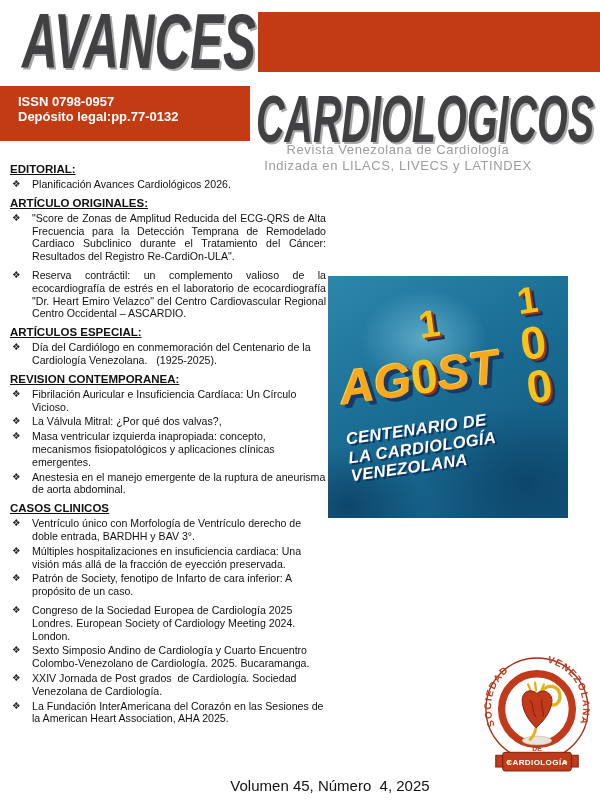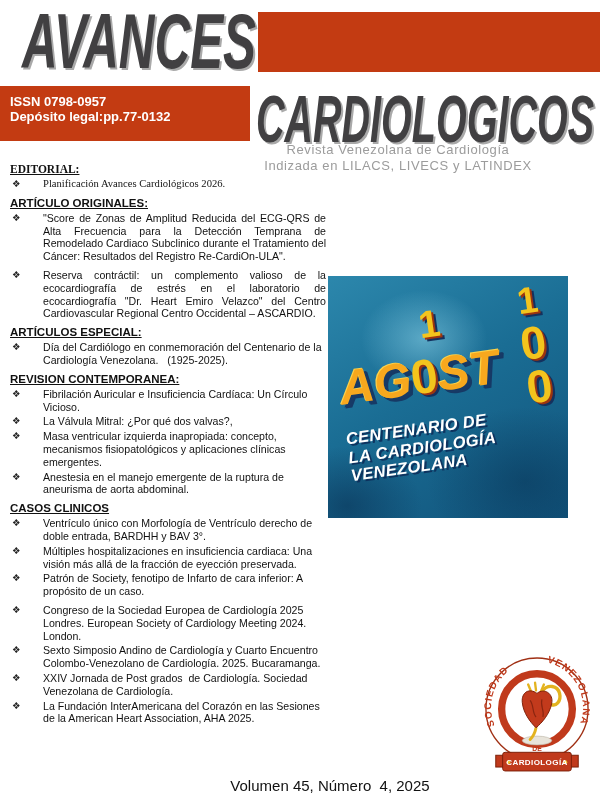--- a/index.html
+++ b/index.html
@@ -5,33 +5,33 @@
   html,body{margin:0;padding:0;}
   body{
     width:600px;height:800px;position:relative;background:#ffffff;overflow:hidden;
     font-family:"Liberation Sans","DejaVu Sans",sans-serif;color:#111;
   }
   
   .red-block-top{position:absolute;left:258px;top:12px;width:342px;height:60px;background:#c33b12;}
   .red-block-left{position:absolute;left:0;top:86px;width:250px;height:55px;background:#c33b12;}
   .avances-svg{position:absolute;left:20px;top:8px;width:240px;height:68px;}
   .cardio-svg{position:absolute;left:254px;top:84px;width:344px;height:64px;}
-  .issn-box{position:absolute;left:0;top:86px;width:250px;height:55px;box-sizing:border-box;padding:8px 4px 0 10px;}
+  .issn-box{position:absolute;left:8px;top:86px;width:250px;height:55px;box-sizing:border-box;padding:8px 4px 0 10px;}
   .issn-box div{color:#fff;font-weight:bold;font-size:13px;line-height:15px;}
   .subtitle{position:absolute;left:200px;top:142px;width:396px;text-align:center;
     color:#9c9c9c;font-size:13px;line-height:16px;letter-spacing:.6px;}
   
   .toc{position:absolute;left:10px;top:163px;width:316px;}
   .toc-section{margin-top:6px;}
-  .toc-section:first-child{margin-top:0;font-family:Liberation Serif, serif;}
+  .toc-section:first-child{margin-top:0;}
   .toc-header{font-size:11.5px;font-weight:bold;text-decoration:underline;line-height:13px;margin:0 0 2px;}
   .toc-item{position:relative;padding-left:22px;margin:0 0 2px;font-size:10.6px;line-height:12.8px;}
   .toc-item.gap{margin-top:6px;}
   .toc-item .bullet{position:absolute;left:2px;top:0;font-size:9.5px;color:#222;}
-  .toc-item .itext{display:block;margin-left:11px;}
+  .toc-item .itext{display:block;}
   .toc-item.justify .itext{text-align:justify;}
   
   .poster{position:absolute;left:328px;top:276px;width:240px;height:242px;overflow:hidden;
     background:
       radial-gradient(90px 70px at 40% 26%, rgba(150,220,240,.5), rgba(150,220,240,0) 70%),
       radial-gradient(130px 100px at 82% 85%, rgba(8,50,84,.5), rgba(8,50,84,0) 75%),
       radial-gradient(100px 80px at 8% 95%, rgba(8,45,80,.55), rgba(8,45,80,0) 75%),
       linear-gradient(150deg,#2c87ac 0%,#1a6d94 45%,#11537b 100%);}
   .poster-rot{position:absolute;left:0;top:0;right:0;bottom:0;transform:rotate(-8deg);}
   .poster-word{position:absolute;left:14px;top:74px;font-size:48px;line-height:1;

